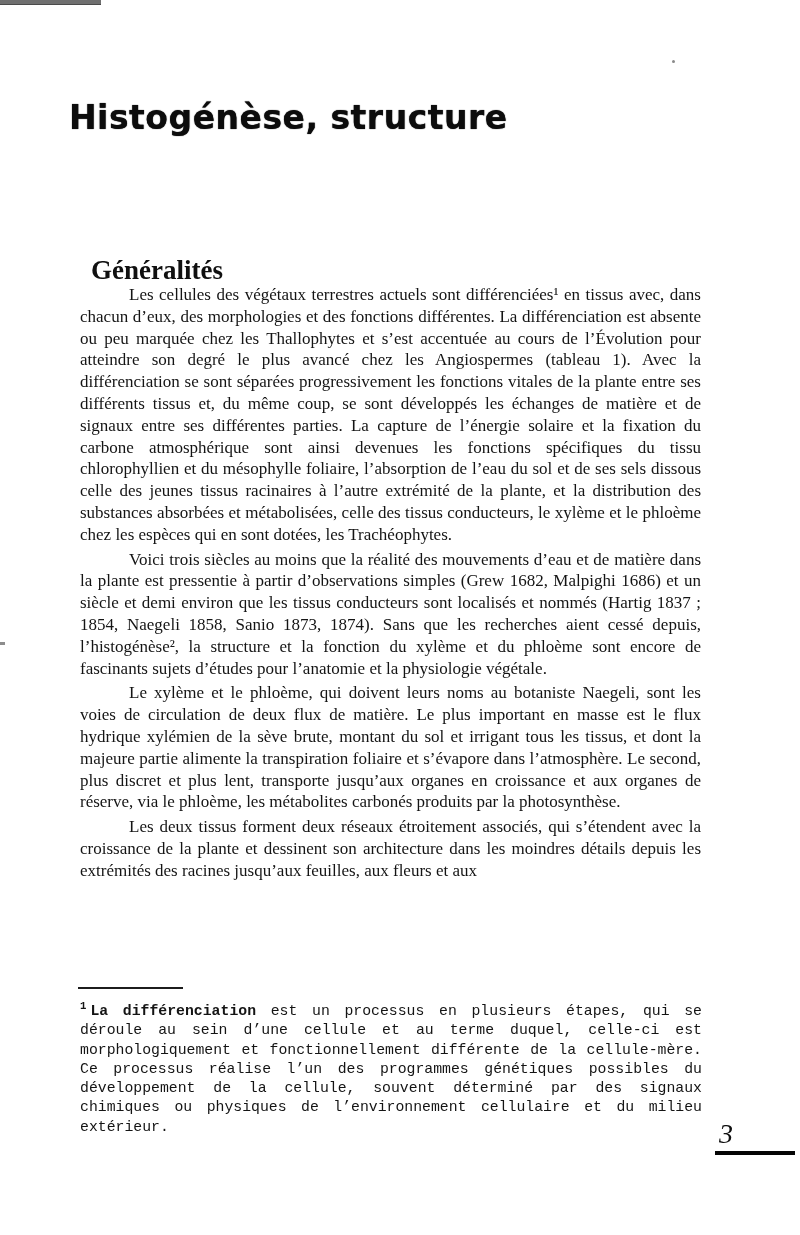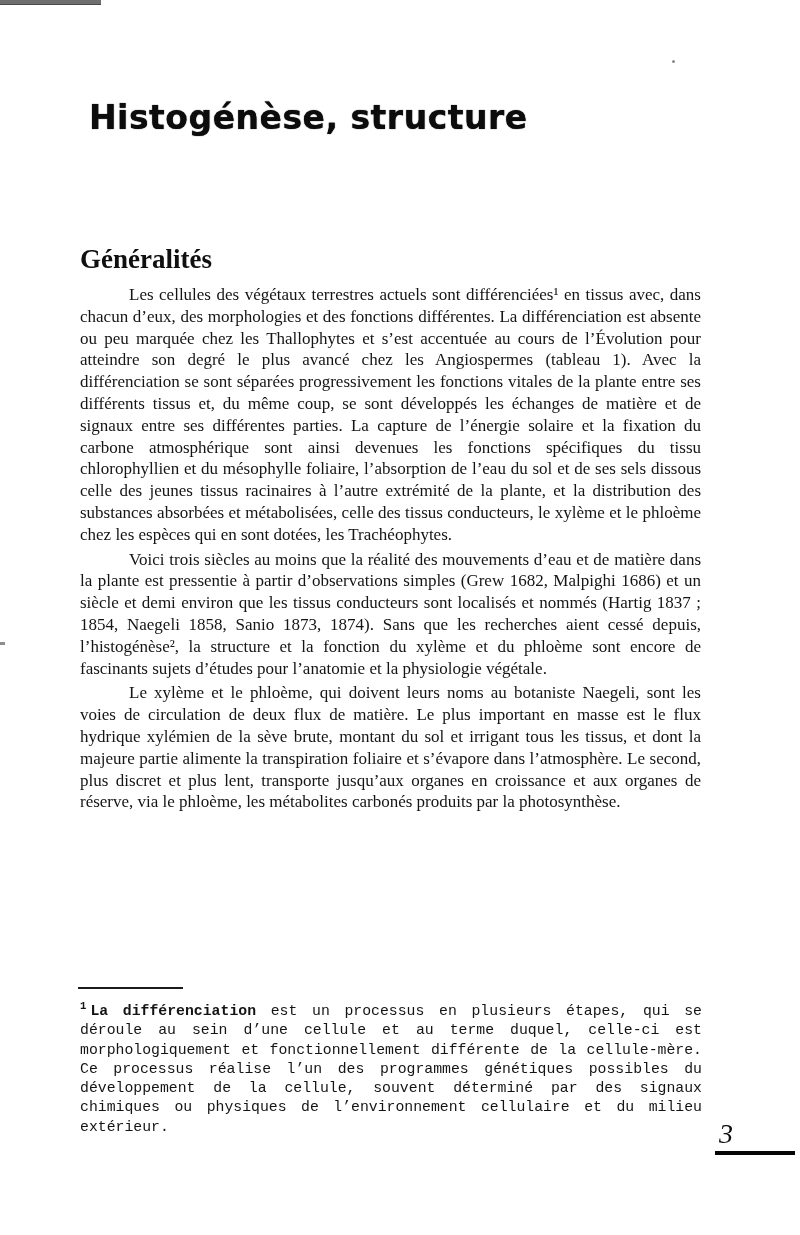--- a/index.html
+++ b/index.html
@@ -34,36 +34,36 @@
   }
   .left-tick {
     position: absolute;
     left: 0; top: 642px;
     width: 5px; height: 3px;
     background: #8d8d8d;
   }
   
   .chapter-title {
     position: absolute;
-    left: 89px; top: 98px;
+    left: 69px; top: 98px;
     margin: 0;
     font-family: "DejaVu Sans", sans-serif;
     font-weight: bold;
     font-size: 33px;
     line-height: 40px;
     letter-spacing: 0.5px;
     color: #0c0c0c;
     text-shadow: 0 0 1px #0c0c0c;
   }
   .chapter-title .line { display: block; }
   
   .section-heading {
     position: absolute;
     left: 80px; top: 243px;
-    margin: 0;
+    margin: 11px;
     font-family: "Liberation Serif", serif;
     font-weight: 700;
     font-size: 27px;
     line-height: 32px;
     color: #101010;
   }
   
   .body-text {
     position: absolute;
     left: 80px; top: 284px;
@@ -132,20 +132,21 @@
   <h1 class="chapter-title">
     <span class="line">Histogénèse, structure</span>
   </h1>
 
   <h2 class="section-heading">Généralités</h2>
 
   <div class="body-text">
     <p class="para">Les cellules des végétaux terrestres actuels sont différenciées¹ en tissus avec, dans chacun d’eux, des morphologies et des fonctions différentes. La différenciation est absente ou peu marquée chez les Thallophytes et s’est accentuée au cours de l’Évolution pour atteindre son degré le plus avancé chez les Angiospermes (tableau 1). Avec la différenciation se sont séparées progressivement les fonctions vitales de la plante entre ses différents tissus et, du même coup, se sont développés les échanges de matière et de signaux entre ses différentes parties. La capture de l’énergie solaire et la fixation du carbone atmosphérique sont ainsi devenues les fonctions spécifiques du tissu chlorophyllien et du mésophylle foliaire, l’absorption de l’eau du sol et de ses sels dissous celle des jeunes tissus racinaires à l’autre extrémité de la plante, et la distribution des substances absorbées et métabolisées, celle des tissus conducteurs, le xylème et le phloème chez les espèces qui en sont dotées, les Trachéophytes.</p>
     <p class="para">Voici trois siècles au moins que la réalité des mouvements d’eau et de matière dans la plante est pressentie à partir d’observations simples (Grew 1682, Malpighi 1686) et un siècle et demi environ que les tissus conducteurs sont localisés et nommés (Hartig 1837 ; 1854, Naegeli 1858, Sanio 1873, 1874). Sans que les recherches aient cessé depuis, l’histogénèse², la structure et la fonction du xylème et du phloème sont encore de fascinants sujets d’études pour l’anatomie et la physiologie végétale.</p>
     <p class="para">Le xylème et le phloème, qui doivent leurs noms au botaniste Naegeli, sont les voies de circulation de deux flux de matière. Le plus important en masse est le flux hydrique xylémien de la sève brute, montant du sol et irrigant tous les tissus, et dont la majeure partie alimente la transpiration foliaire et s’évapore dans l’atmosphère. Le second, plus discret et plus lent, transporte jusqu’aux organes en croissance et aux organes de réserve, via le phloème, les métabolites carbonés produits par la photosynthèse.</p>
+    <p class="para">Les deux tissus forment deux réseaux étroitement associés, qui s’étendent avec la croissance de la plante et dessinent son architecture dans les moindres détails depuis les extrémités des racines jusqu’aux feuilles, aux fleurs et aux</p>
   </div>
 
   <div class="footnote-rule"></div>
 
   <div class="footnotes">
     <p class="footnote"><sup class="fn-marker">1</sup><span class="fn-term">La différenciation</span><span class="fn-text"> est un processus en plusieurs étapes, qui se déroule au sein d’une cellule et au terme duquel, celle-ci est morphologiquement et fonctionnellement différente de la cellule-mère. Ce processus réalise l’un des programmes génétiques possibles du développement de la cellule, souvent déterminé par des signaux chimiques ou physiques de l’environnement cellulaire et du milieu extérieur.</span></p>
   </div>
 
   <div class="page-number">3</div>
   <div class="page-number-rule"></div>

